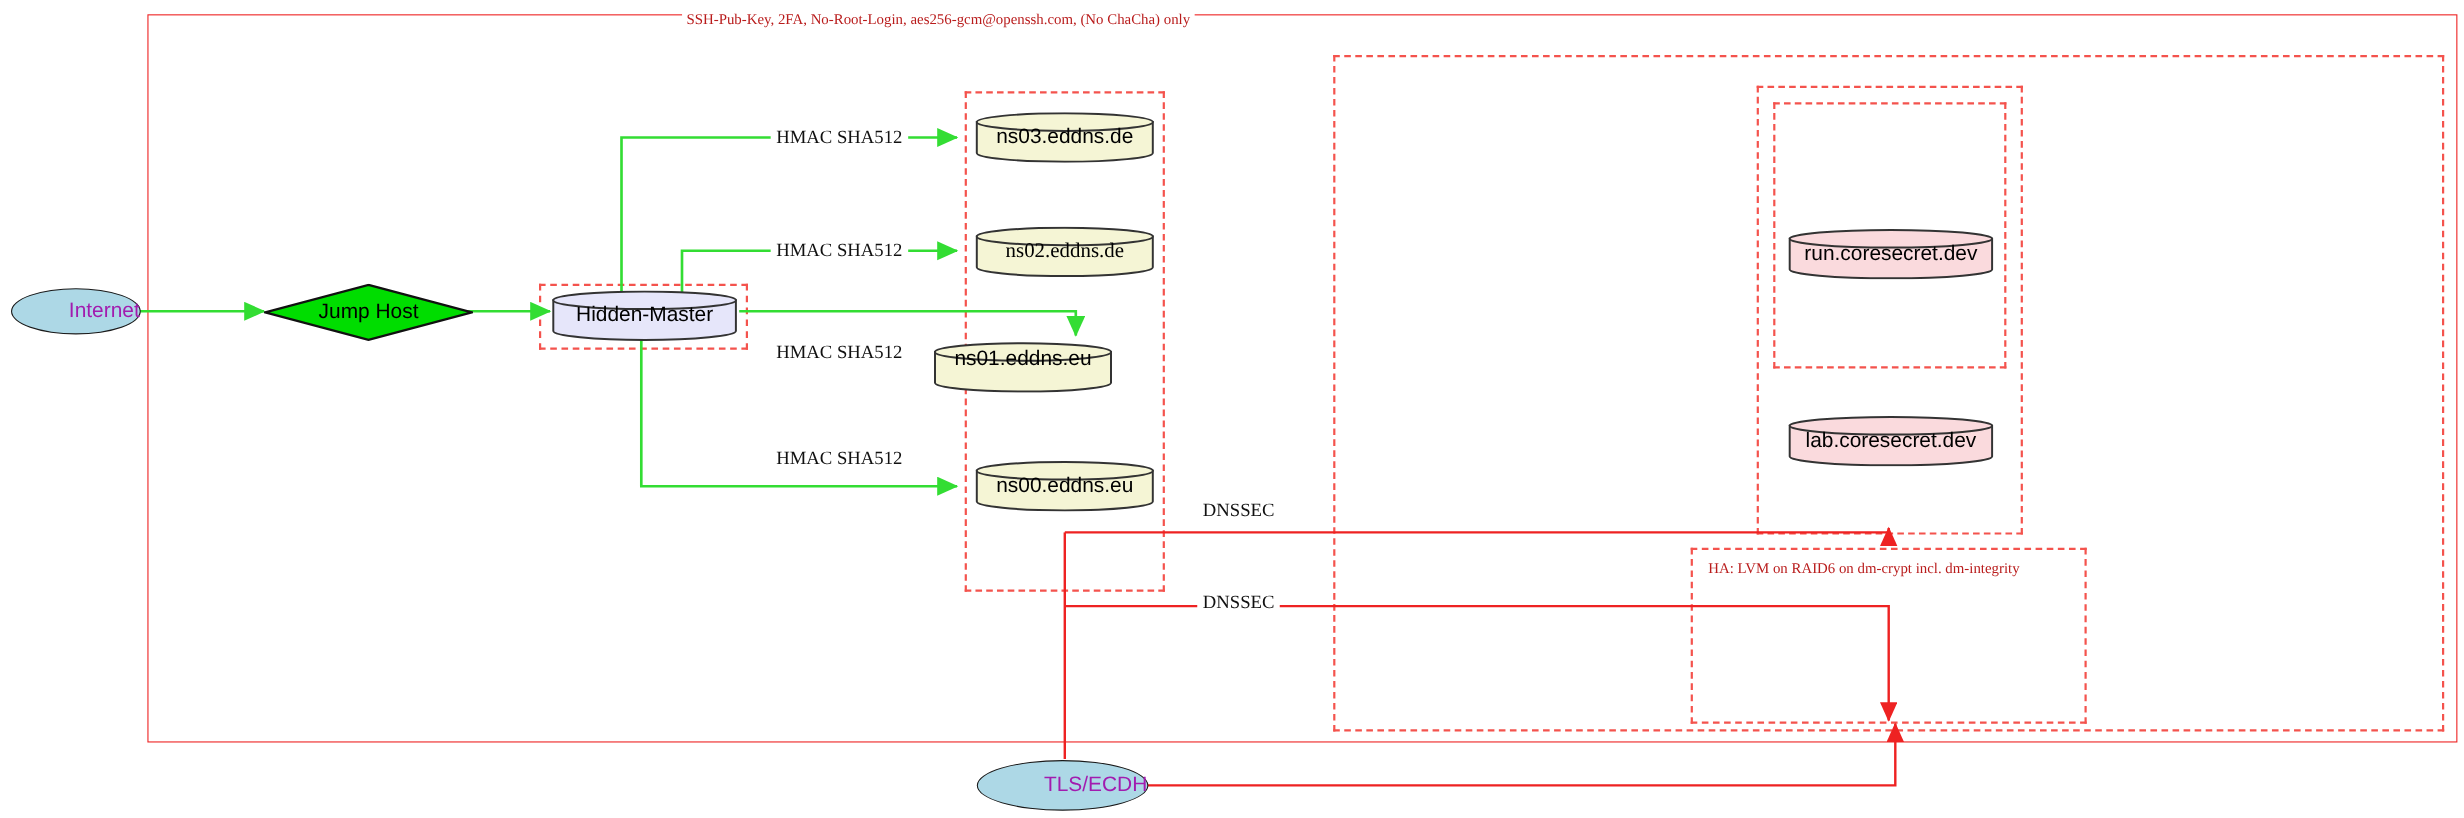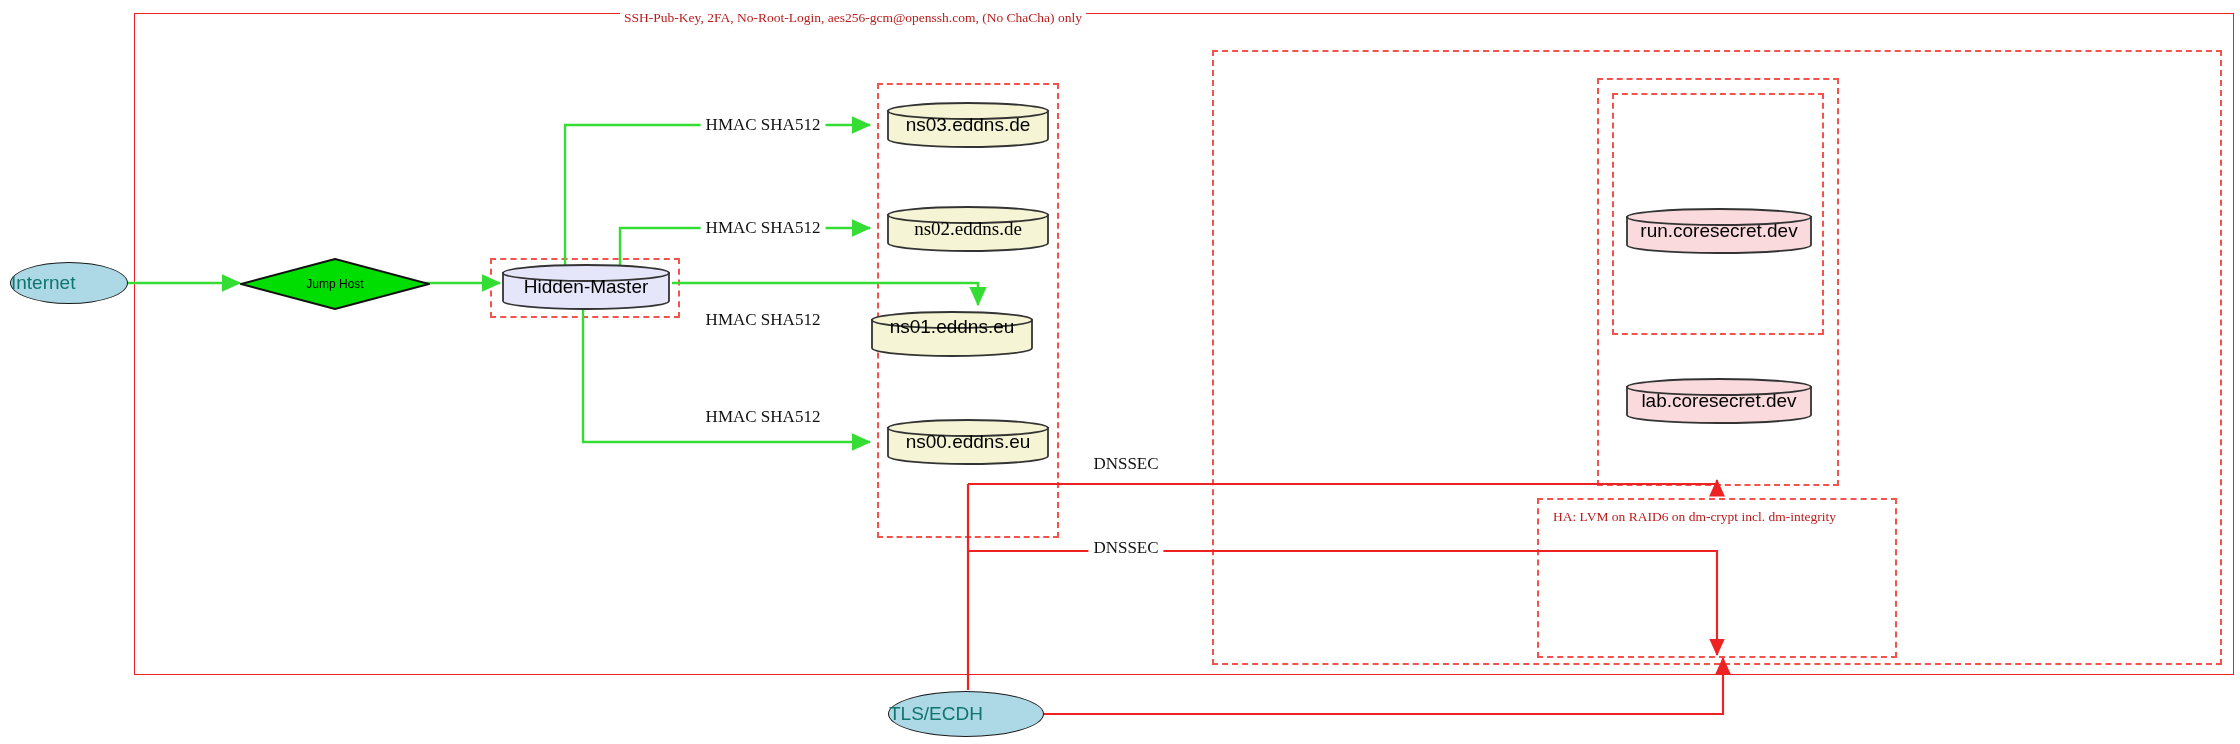--- a/index.html
+++ b/index.html
@@ -42,22 +42,22 @@
   .frame-label.centered {
     transform: translateX(-50%);
   }
 
   
   .node {
     position: absolute;
     box-sizing: border-box;
     display: flex;
     align-items: center;
-    justify-content: flex-start;
-    color: #0f766e;
+    justify-content: flex-end;
+    color: #a21caf;
     white-space: nowrap;
   }
 
   
   .ellipse {
     border-radius: 50%;
     border: 1.6px solid #1a1a1a;
     font-size: 19px;
   }
 
@@ -65,21 +65,21 @@
   .diamond-wrap {
     position: absolute;
   }
   .diamond-wrap svg { display: block; }
   .diamond-label {
     position: absolute;
     left: 0; right: 0; top: 0; bottom: 0;
     display: flex;
     align-items: center;
     justify-content: center;
-    font-size: 12px;
+    font-size: 19px;
     color: #000000;
     white-space: nowrap;
     pointer-events: none;
   }
 
   
   .cyl {
     position: absolute;
   }
   .cyl svg { display: block; }
@@ -210,21 +210,21 @@
   </div>
 
   <div class="cyl" style="left:886px; top:206px; width:164px; height:46px;font-family:Liberation Serif, serif;">
     <svg width="164" height="46" viewBox="0 0 164 46" xmlns="http://www.w3.org/2000/svg">
       <path d="M2,9 L2,37 A80,8 0 0 0 162,37 L162,9 Z" fill="#f5f5d5" stroke="#333333" stroke-width="1.8"></path>
       <ellipse cx="82" cy="9" rx="80" ry="8" fill="#f5f5d5" stroke="#333333" stroke-width="1.8"></ellipse>
     </svg>
     <div class="cyl-label">ns02.eddns.de</div>
   </div>
 
-  <div class="cyl" style="left:870px; top:311px; width:164px; height:32px;">
+  <div class="cyl" style="left:848px; top:311px; width:164px; height:32px;">
     <svg width="164" height="46" viewBox="0 0 164 46" xmlns="http://www.w3.org/2000/svg">
       <path d="M2,9 L2,37 A80,8 0 0 0 162,37 L162,9 Z" fill="#f5f5d5" stroke="#333333" stroke-width="1.8"></path>
       <ellipse cx="82" cy="9" rx="80" ry="8" fill="#f5f5d5" stroke="#333333" stroke-width="1.8"></ellipse>
     </svg>
     <div class="cyl-label">ns01.eddns.eu</div>
   </div>
 
   <div class="cyl" style="left:886px; top:419px; width:164px; height:46px;">
     <svg width="164" height="46" viewBox="0 0 164 46" xmlns="http://www.w3.org/2000/svg">
       <path d="M2,9 L2,37 A80,8 0 0 0 162,37 L162,9 Z" fill="#f5f5d5" stroke="#333333" stroke-width="1.8"></path>

